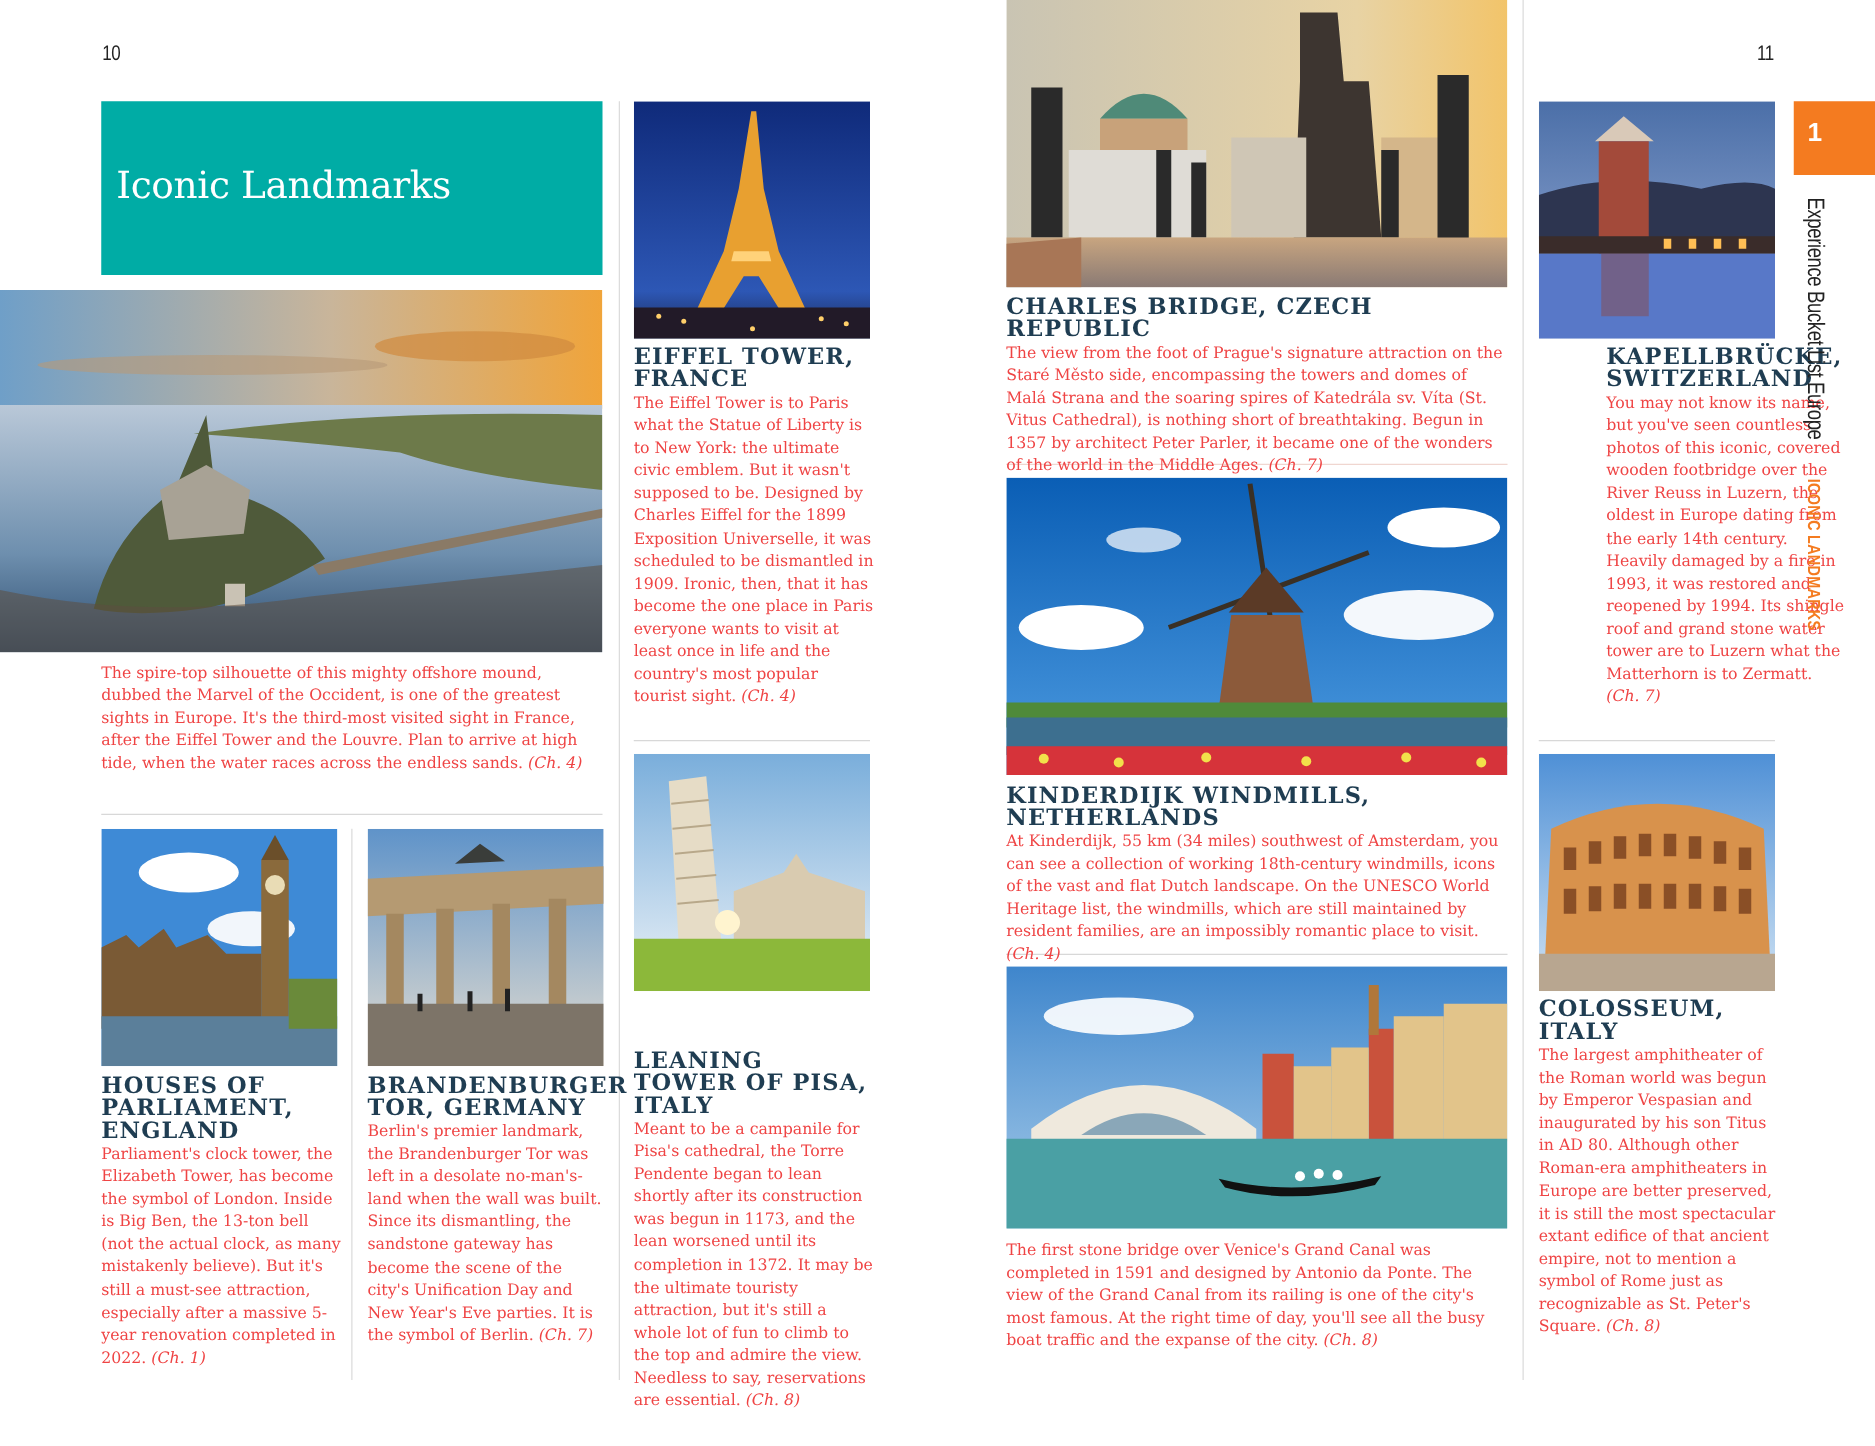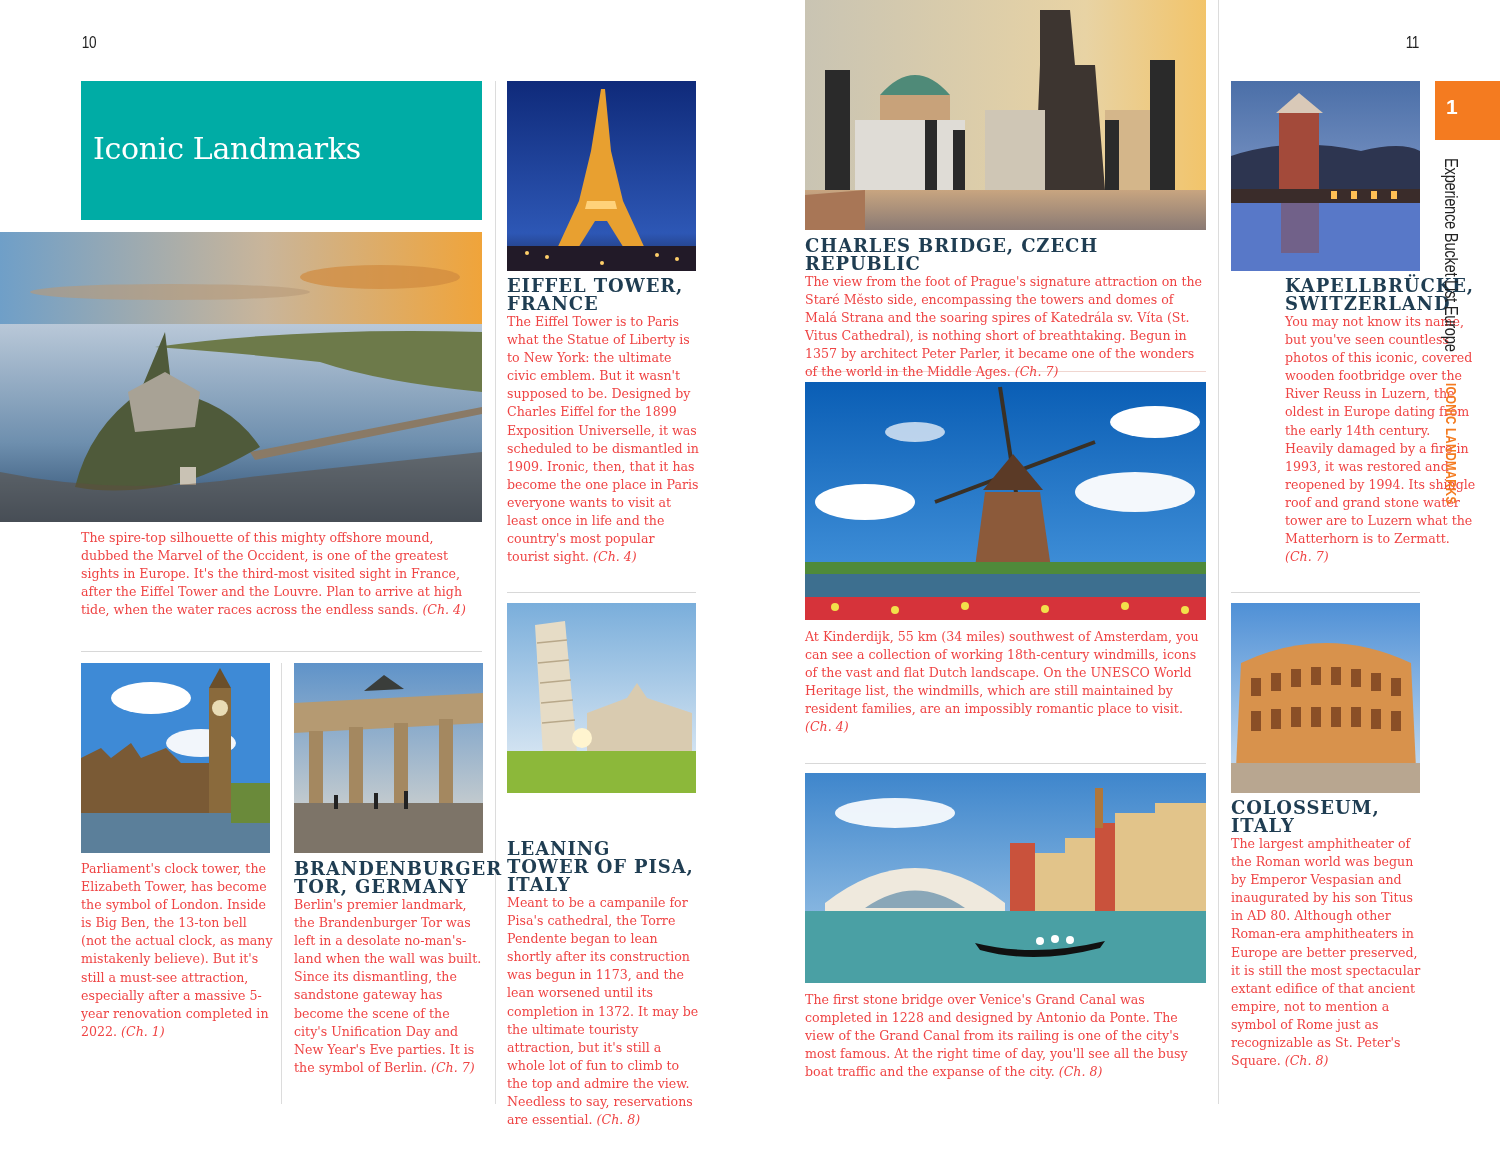--- a/index.html
+++ b/index.html
@@ -320,44 +320,46 @@
 <div class="entry" style="left:81px;top:529px;width:404px;">
   <div class="body"><span>The spire-top silhouette of this mighty offshore mound, dubbed the Marvel of the Occident, is one of the greatest sights in Europe. It's the third-most visited sight in France, after the Eiffel Tower and the Louvre.  Plan to arrive at high tide, when the water races across the endless sands.</span> <span class="ch">(Ch. 4)</span></div>
 </div>
 
 <div class="entry" style="left:507px;top:277px;width:192px;">
   <div class="title">EIFFEL TOWER, FRANCE</div>
   <div class="body"><span>The Eiffel Tower is to Paris what the Statue of Liberty is to New York: the ultimate civic emblem. But it wasn't supposed to be. Designed by Charles Eiffel for the 1899 Exposition Universelle, it was scheduled to be dismantled in 1909. Ironic, then, that it has become the one place in Paris everyone wants to visit at least once in life and the country's most popular tourist sight.</span> <span class="ch">(Ch. 4)</span></div>
 </div>
 
 <div class="entry" style="left:81px;top:860px;width:193px;">
+  <div class="title">HOUSES OF PARLIAMENT, ENGLAND</div>
   <div class="body"><span>Parliament's clock tower, the Elizabeth Tower, has become the symbol of London. Inside is Big Ben, the 13-ton bell (not the actual clock, as many mistakenly believe). But it's still a must-see attraction, especially after a massive 5-year renovation completed in 2022.</span> <span class="ch">(Ch. 1)</span></div>
 </div>
 
 <div class="entry" style="left:294px;top:860px;width:192px;">
   <div class="title">BRANDENBURGER TOR, GERMANY</div>
   <div class="body"><span>Berlin's premier landmark, the Brandenburger Tor was left in a desolate no-man's-land when the wall was built. Since its dismantling, the sandstone gateway has become the scene of the city's Unification Day and New Year's Eve parties. It is the symbol of Berlin.</span> <span class="ch">(Ch. 7)</span></div>
 </div>
 
 <div class="entry" style="left:507px;top:799px;width:192px;margin-top:41px;">
   <div class="title">LEANING TOWER OF PISA, ITALY</div>
   <div class="body"><span>Meant to be a campanile for Pisa's cathedral, the Torre Pendente began to lean shortly after its construction was begun in 1173, and the lean worsened until its completion in 1372. It may be the ultimate touristy attraction, but it's still a whole lot of fun to climb to the top and admire the view. Needless to say, reservations are essential.</span> <span class="ch">(Ch. 8)</span></div>
 </div>
 
 <div class="entry" style="left:805px;top:237px;width:404px;">
   <div class="title">CHARLES BRIDGE, CZECH REPUBLIC</div>
   <div class="body"><span>The view from the foot of Prague's signature attraction on the Staré Město side, encompassing the towers and domes of Malá Strana and the soaring spires of Katedrála sv. Víta (St. Vitus Cathedral), is nothing short of breathtaking. Begun in 1357 by architect Peter Parler, it became one of the wonders of the world in the Middle Ages.</span> <span class="ch">(Ch. 7)</span></div>
 </div>
 
 <div class="entry" style="left:805px;top:628px;width:404px;">
+  <div class="title">KINDERDIJK WINDMILLS, NETHERLANDS</div>
   <div class="body"><span>At Kinderdijk, 55 km (34 miles) southwest of Amsterdam, you can see a collection of working 18th-century windmills, icons of the vast and flat Dutch landscape. On the UNESCO World Heritage list, the windmills, which are still maintained by resident families, are an impossibly romantic place to visit.</span> <span class="ch">(Ch. 4)</span></div>
 </div>
 
 <div class="entry" style="left:805px;top:991px;width:404px;">
-  <div class="body"><span>The first stone bridge over Venice's Grand Canal was completed in 1228 and designed by Antonio da Ponte. The view of the Grand Canal from its railing is one of the city's most famous. At the right time of day, you'll see all the busy boat traffic and the expanse of the city.</span> <span class="ch">(Ch. 8)</span></div>
+  <div class="body"><span>The first stone bridge over Venice's Grand Canal was completed in 1591 and designed by Antonio da Ponte. The view of the Grand Canal from its railing is one of the city's most famous. At the right time of day, you'll see all the busy boat traffic and the expanse of the city.</span> <span class="ch">(Ch. 8)</span></div>
 </div>
 
 <div class="entry" style="left:1285px;top:277px;width:192px;">
   <div class="title">KAPELLBRÜCKE, SWITZERLAND</div>
   <div class="body"><span>You may not know its name, but you've seen countless photos of this iconic, covered wooden footbridge over the River Reuss in Luzern, the oldest in Europe dating from the early 14th century. Heavily damaged by a fire in 1993, it was restored and reopened by 1994.  Its shingle roof and grand stone water tower are to Luzern what the Matterhorn is to Zermatt.</span> <span class="ch">(Ch. 7)</span></div>
 </div>
 
 <div class="entry" style="left:1231px;top:799px;width:192px;">
   <div class="title">COLOSSEUM, ITALY</div>
   <div class="body"><span>The largest amphitheater of the Roman world was begun by Emperor Vespasian and inaugurated by his son Titus in AD 80. Although other Roman-era amphitheaters in Europe are better preserved, it is still the most spectacular extant edifice of that ancient empire, not to mention a symbol of Rome just as recognizable as St. Peter's Square.</span> <span class="ch">(Ch. 8)</span></div>

